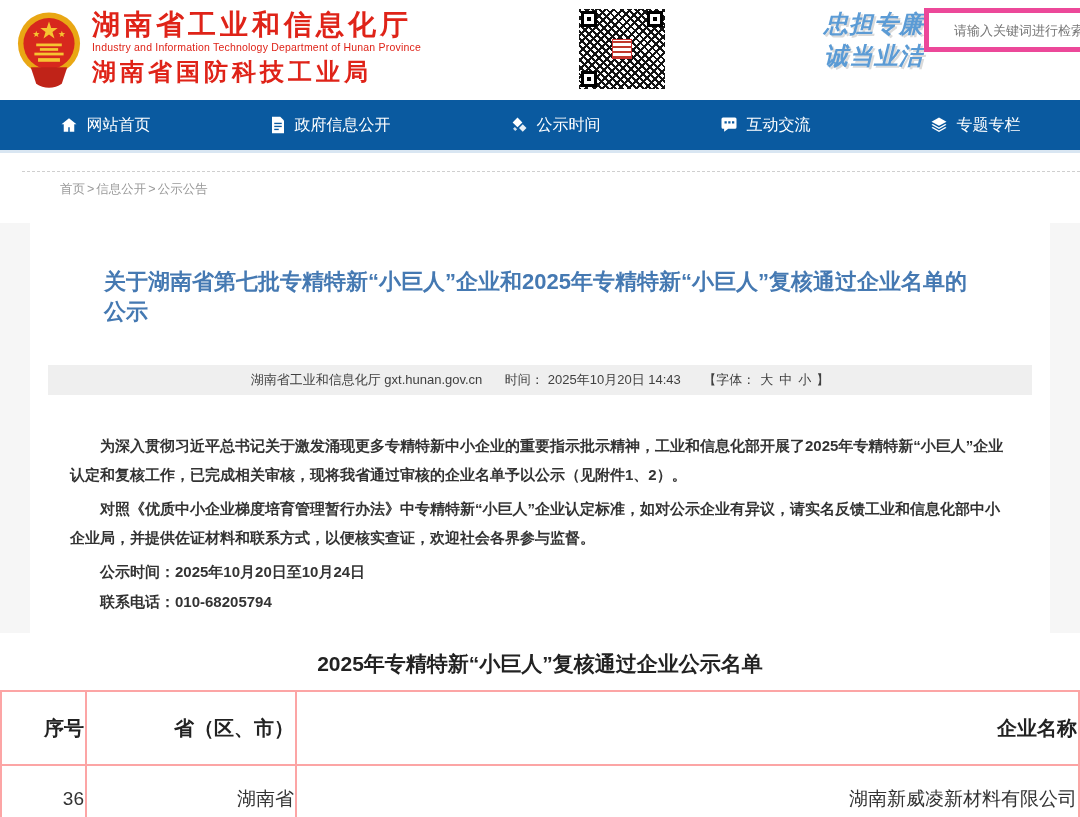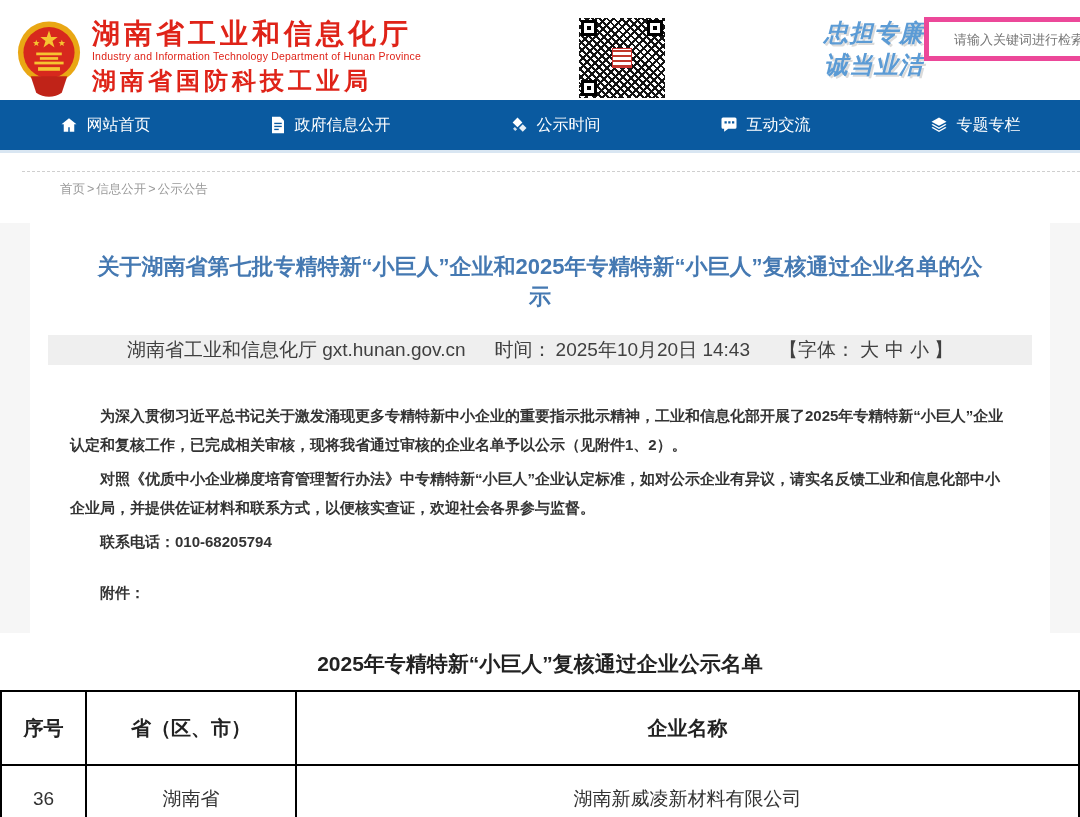--- a/index.html
+++ b/index.html
@@ -1,19 +1,19 @@
 <!DOCTYPE html>
 <html><head>
 <meta charset="utf-8">
 <style>
   html,body{margin:0;padding:0;background:#fff;}
   body{width:1080px;height:817px;overflow:hidden;font-family:"Liberation Sans","DejaVu Sans",sans-serif;color:#333;}
 
   
-  .top{height:100px;display:flex;justify-content:space-between;align-items:flex-start;padding:9px 14px 0 16px;box-sizing:border-box;background:#fff;}
+  .top{height:100px;display:flex;justify-content:space-between;align-items:flex-start;padding:0 14px 0 16px;box-sizing:border-box;background:#fff;}
   .logo-group{display:flex;align-items:flex-start;gap:10px;margin-top:7px;cursor:pointer;}
   .titles{display:flex;flex-direction:column;}
   .org-cn{color:#df2318;font-weight:bold;font-size:28px;letter-spacing:4px;line-height:32px;margin-top:2px;}
   .org-en{color:#df2318;font-size:10.5px;line-height:13px;letter-spacing:.2px;}
   .org-cn2{color:#df2318;font-weight:bold;font-size:24px;letter-spacing:4px;line-height:32px;margin-top:2px;}
 
   
   .qr{width:86px;height:80px;margin-top:9px;position:relative;background:
       repeating-linear-gradient(45deg,#141414 0 2px,transparent 2px 5px),
       repeating-linear-gradient(135deg,#141414 0 2px,#fff 2px 6px);}
@@ -37,36 +37,36 @@
   
   .crumb-wrap{height:52px;box-sizing:border-box;padding-left:22px;}
   .dash-line{border-top:1px dashed #cfcfcf;margin-top:18px;}
   .crumb{padding:9px 0 0 38px;font-size:12.5px;color:#999;}
   .crumb span{cursor:pointer;}
   .crumb .sep{cursor:default;margin:0 2px;}
 
   
   .gray-band{background:#f6f6f6;padding:0 30px;box-sizing:border-box;}
   .card{background:#fff;height:410px;box-sizing:border-box;padding:0 18px;overflow:hidden;}
-  .art-title{margin:1px;padding:28px 40px 22px;text-align:center;font-size:22px;line-height:30px;color:#4579b2;font-weight:bold;}
-  .meta{background:#efefef;height:30px;line-height:30px;text-align:center;font-size:19px;color:#404040;}
+  .art-title{margin:16px;padding:28px 40px 22px;font-size:22px;line-height:30px;color:#4579b2;font-weight:bold;}
+  .meta{background:#efefef;height:30px;line-height:30px;text-align:center;font-size:13px;color:#404040;}
   .meta span{margin:0 2px;}
   .meta .font-size-opt{cursor:pointer;margin:0 3px;}
   .body-text{padding:36px 22px 0;font-size:15px;color:#333;font-weight:bold;}
   .body-text p{margin:0;}
   .p-indent{text-indent:2em;line-height:29px;margin-bottom:5px !important;}
   .p-line{text-indent:2em;line-height:30px;}
   .attach{margin-top:22px;}
   .attach p{line-height:27px;}
   .attach .attach-label{text-indent:2em;}
 
   
   .tbl-title{margin:0;padding:17px 15px 12px;text-align:center;font-size:21px;font-weight:bold;color:#222;}
   table.list{width:1080px;border-collapse:collapse;table-layout:fixed;}
-  table.list th,table.list td{border:2px solid #000000;text-align:center;vertical-align:middle;background:#fff;}
+  table.list th,table.list td{border:2px solid #fca5a5;text-align:right;vertical-align:middle;background:#fff;}
   table.list th{height:70px;font-size:20px;font-weight:bold;color:#222;}
   table.list td{height:64px;font-size:19px;color:#333;font-weight:normal;}
   .col-no{width:85px;}.col-prov{width:210px;}
 
   .emblem{flex:0 0 auto;}
 </style>
 </head>
 <body>
 
 <div class="top">
@@ -184,20 +184,21 @@
       <span>湖南省工业和信息化厅 gxt.hunan.gov.cn</span>
       <span>&nbsp;&nbsp;</span>
       <span>时间：</span><span>2025年10月20日 14:43</span>
       <span>&nbsp;&nbsp;</span>
       <span>【字体：</span><span class="font-size-opt">大</span><span class="font-size-opt">中</span><span class="font-size-opt">小</span><span>】</span>
     </div>
 
     <div class="body-text">
       <p class="p-indent">为深入贯彻习近平总书记关于激发涌现更多专精特新中小企业的重要指示批示精神，工业和信息化部开展了2025年专精特新“小巨人”企业认定和复核工作，已完成相关审核，现将我省通过审核的企业名单予以公示（见附件1、2）。</p>
       <p class="p-indent">对照《优质中小企业梯度培育管理暂行办法》中专精特新“小巨人”企业认定标准，如对公示企业有异议，请实名反馈工业和信息化部中小企业局，并提供佐证材料和联系方式，以便核实查证，欢迎社会各界参与监督。</p>
+      <p class="p-line">公示时间：2025年10月20日至10月24日</p>
       <p class="p-line">联系电话：010-68205794</p>
       <div class="attach">
         <p class="attach-label">附件：</p>
 
       </div>
     </div>
   </div>
 </div>
 
 <div>

